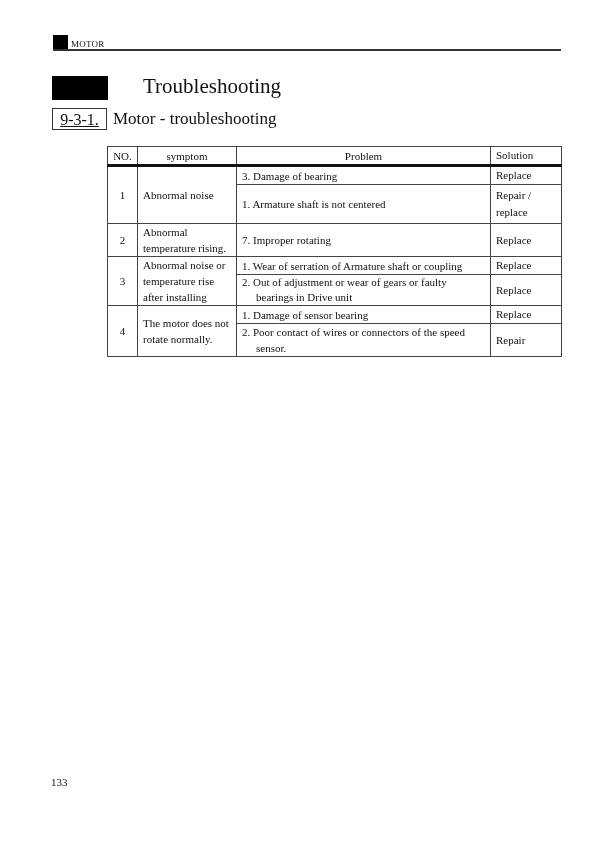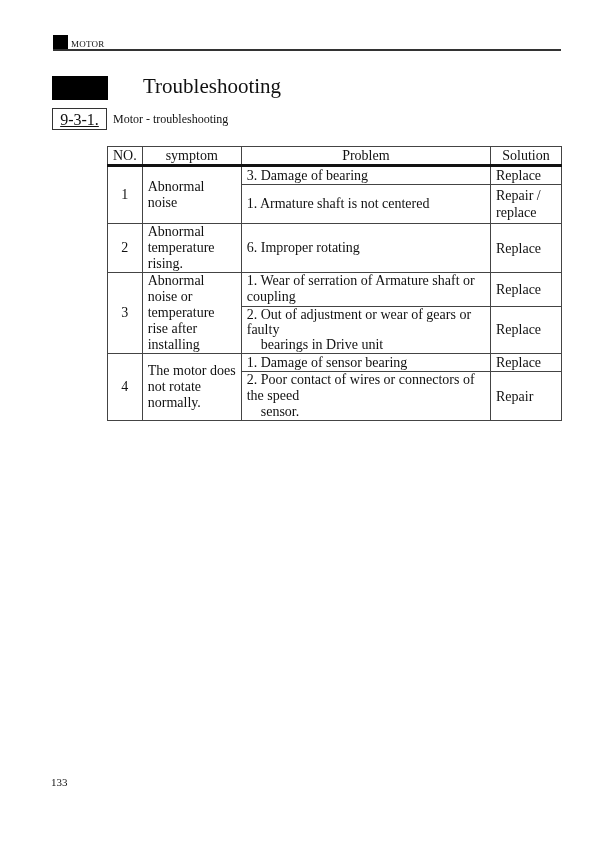--- a/index.html
+++ b/index.html
@@ -3,22 +3,22 @@
 <meta charset="utf-8">
 <style>
   html, body { margin:0; padding:0; background:#fff; }
   body { width:613px; height:859px; position:relative; font-family:"Liberation Serif","DejaVu Serif",serif; color:#111; overflow:hidden; }
   .hdr-block { position:absolute; left:53px; top:35px; width:15px; height:14px; background:#000; }
   .hdr-text { position:absolute; left:71px; top:39px; font-size:9px; letter-spacing:0.2px; }
   .hdr-line { position:absolute; left:53px; top:49px; width:508px; height:2px; background:#333; }
   .title-block { position:absolute; left:52px; top:76px; width:56px; height:24px; background:#000; }
   .title { position:absolute; left:112px; top:74px; font-size:21px;margin-left:31px; }
   .sec-box { position:absolute; left:52px; top:108px; width:55px; height:22px; border:1px solid #333; box-sizing:border-box; font-size:16px; text-align:center; line-height:21px;text-decoration:underline; }
-  .sec-title { position:absolute; left:113px; top:108px; font-size:12px; line-height:22px; }
-  table.tbl { position:absolute; left:107px; top:146px; width:455px; border-collapse:collapse; font-size:14px; border:1.5px solid #333; }
+  .sec-title { position:absolute; left:113px; top:108px; font-size:17px; line-height:22px; }
+  table.tbl { position:absolute; left:107px; top:146px; width:455px; border-collapse:collapse; font-size:11px; border:1.5px solid #333; }
   table.tbl td, table.tbl th { border:1px solid #444; padding:0 5px; font-weight:normal; vertical-align:middle; }
   table.tbl th { height:15px; text-align:center; border-bottom:3px solid #111; }
   .c-no { width:19px; text-align:center; }
   .c-sym { width:88px; line-height:16px;margin-top:44px; }
   .c-sol { width:60px; line-height:17px; }
   .ind { padding-left:14px; display:block; }
   .pg { position:absolute; left:51px; top:776px; font-size:11px; }
 </style>
 </head>
 <body>
@@ -32,38 +32,38 @@
 
 <div class="sec-box">9-3-1.</div>
 <div class="sec-title">Motor - troubleshooting</div>
 
 <table class="tbl">
   <tbody>
       <tr>
     <th class="c-no">NO.</th>
     <th class="c-sym" style="text-align:center">symptom</th>
     <th>Problem</th>
-    <th class="c-sol" style="text-align:center">Solution</th>
+    <th class="c-sol" style="text-align:left">Solution</th>
   </tr>
 
   <tr style="height:17px">
     <td class="c-no" rowspan="2">1</td>
     <td class="c-sym" rowspan="2">Abnormal noise</td>
     <td>3. Damage of bearing</td>
     <td class="c-sol">Replace</td>
   </tr>
   <tr style="height:39px">
     <td>1. Armature shaft is not centered</td>
     <td class="c-sol">Repair / replace</td>
   </tr>
 
   <tr style="height:33px">
     <td class="c-no">2</td>
     <td class="c-sym">Abnormal temperature rising.</td>
-    <td>6. Improper rotating</td>
+    <td>7. Improper rotating</td>
     <td class="c-sol">Replace</td>
   </tr>
 
   <tr style="height:16px">
     <td class="c-no" rowspan="2">3</td>
     <td class="c-sym" rowspan="2">Abnormal noise or temperature rise after installing</td>
     <td>1. Wear of serration of Armature shaft or coupling</td>
     <td class="c-sol">Replace</td>
   </tr>
   <tr style="height:31px">

